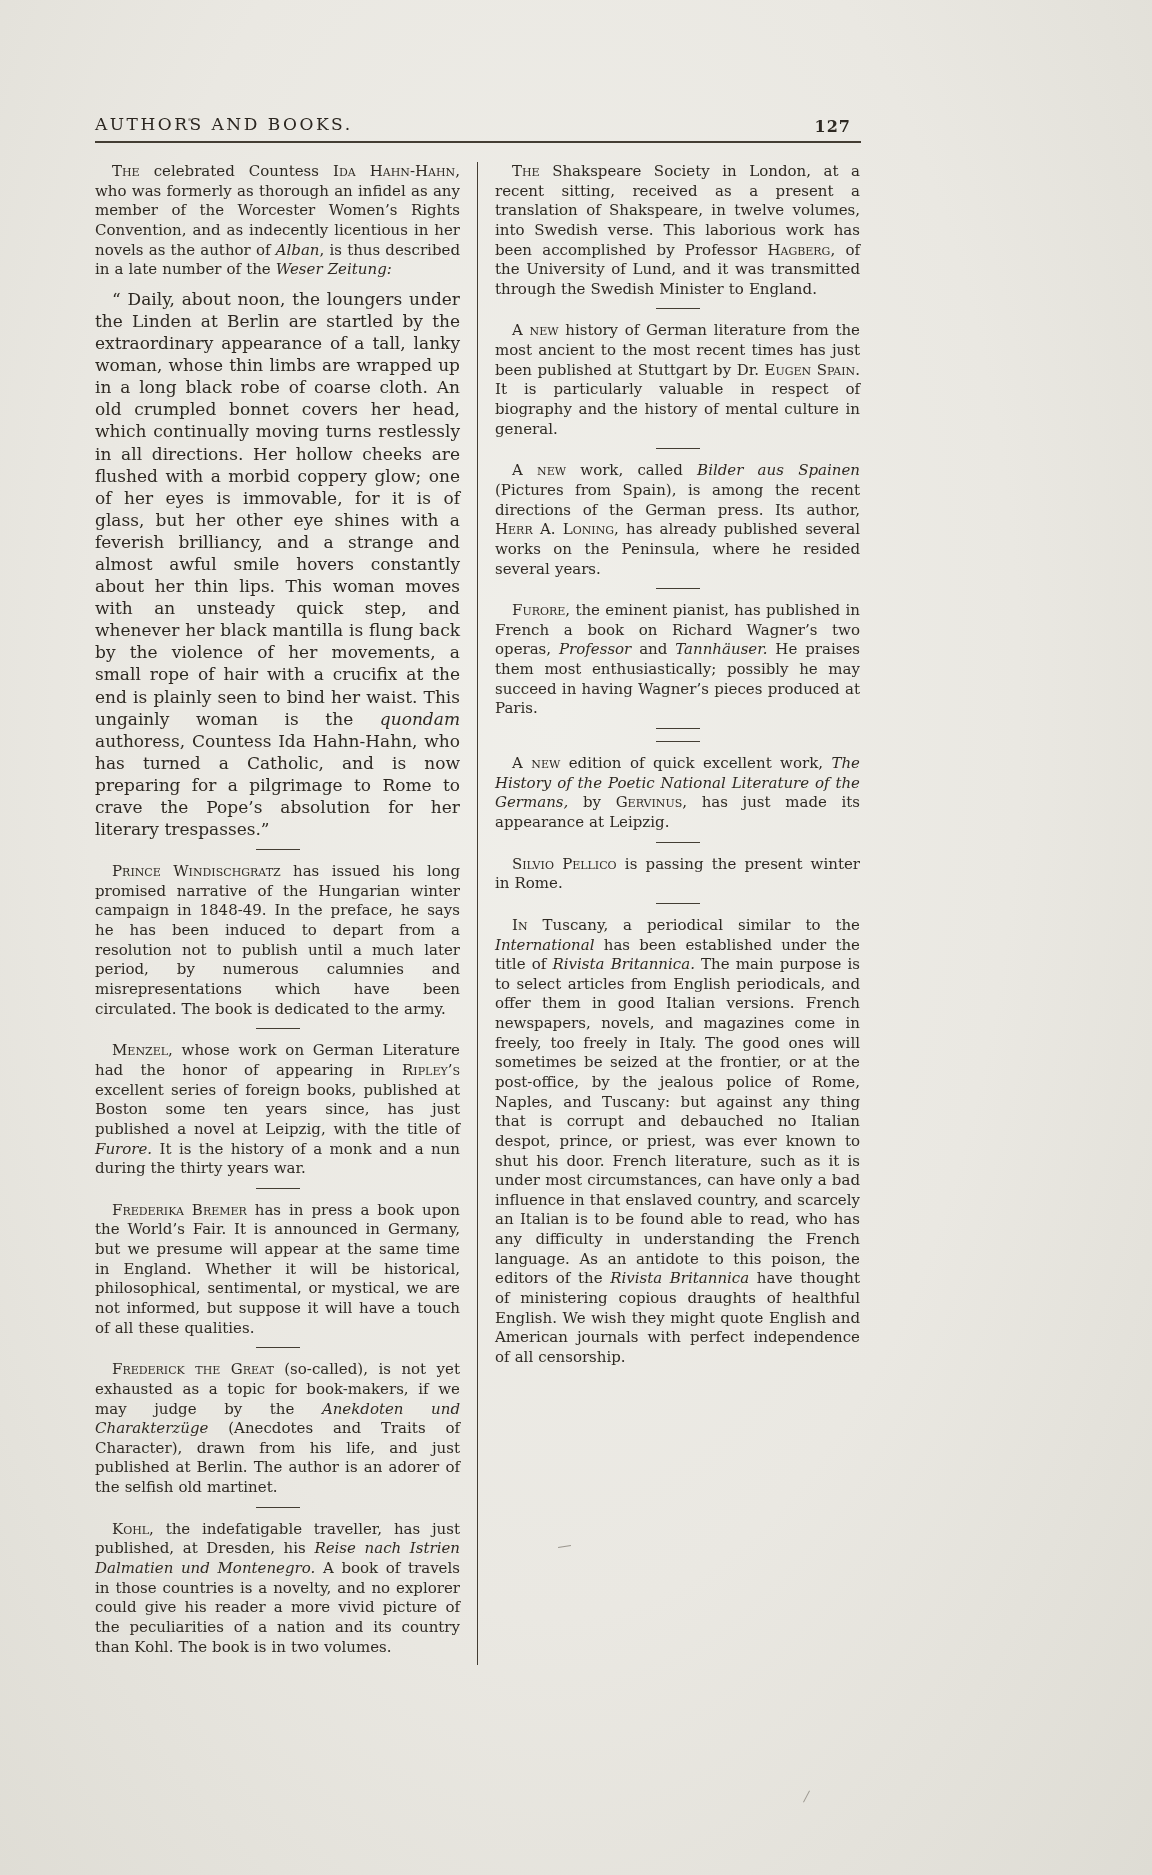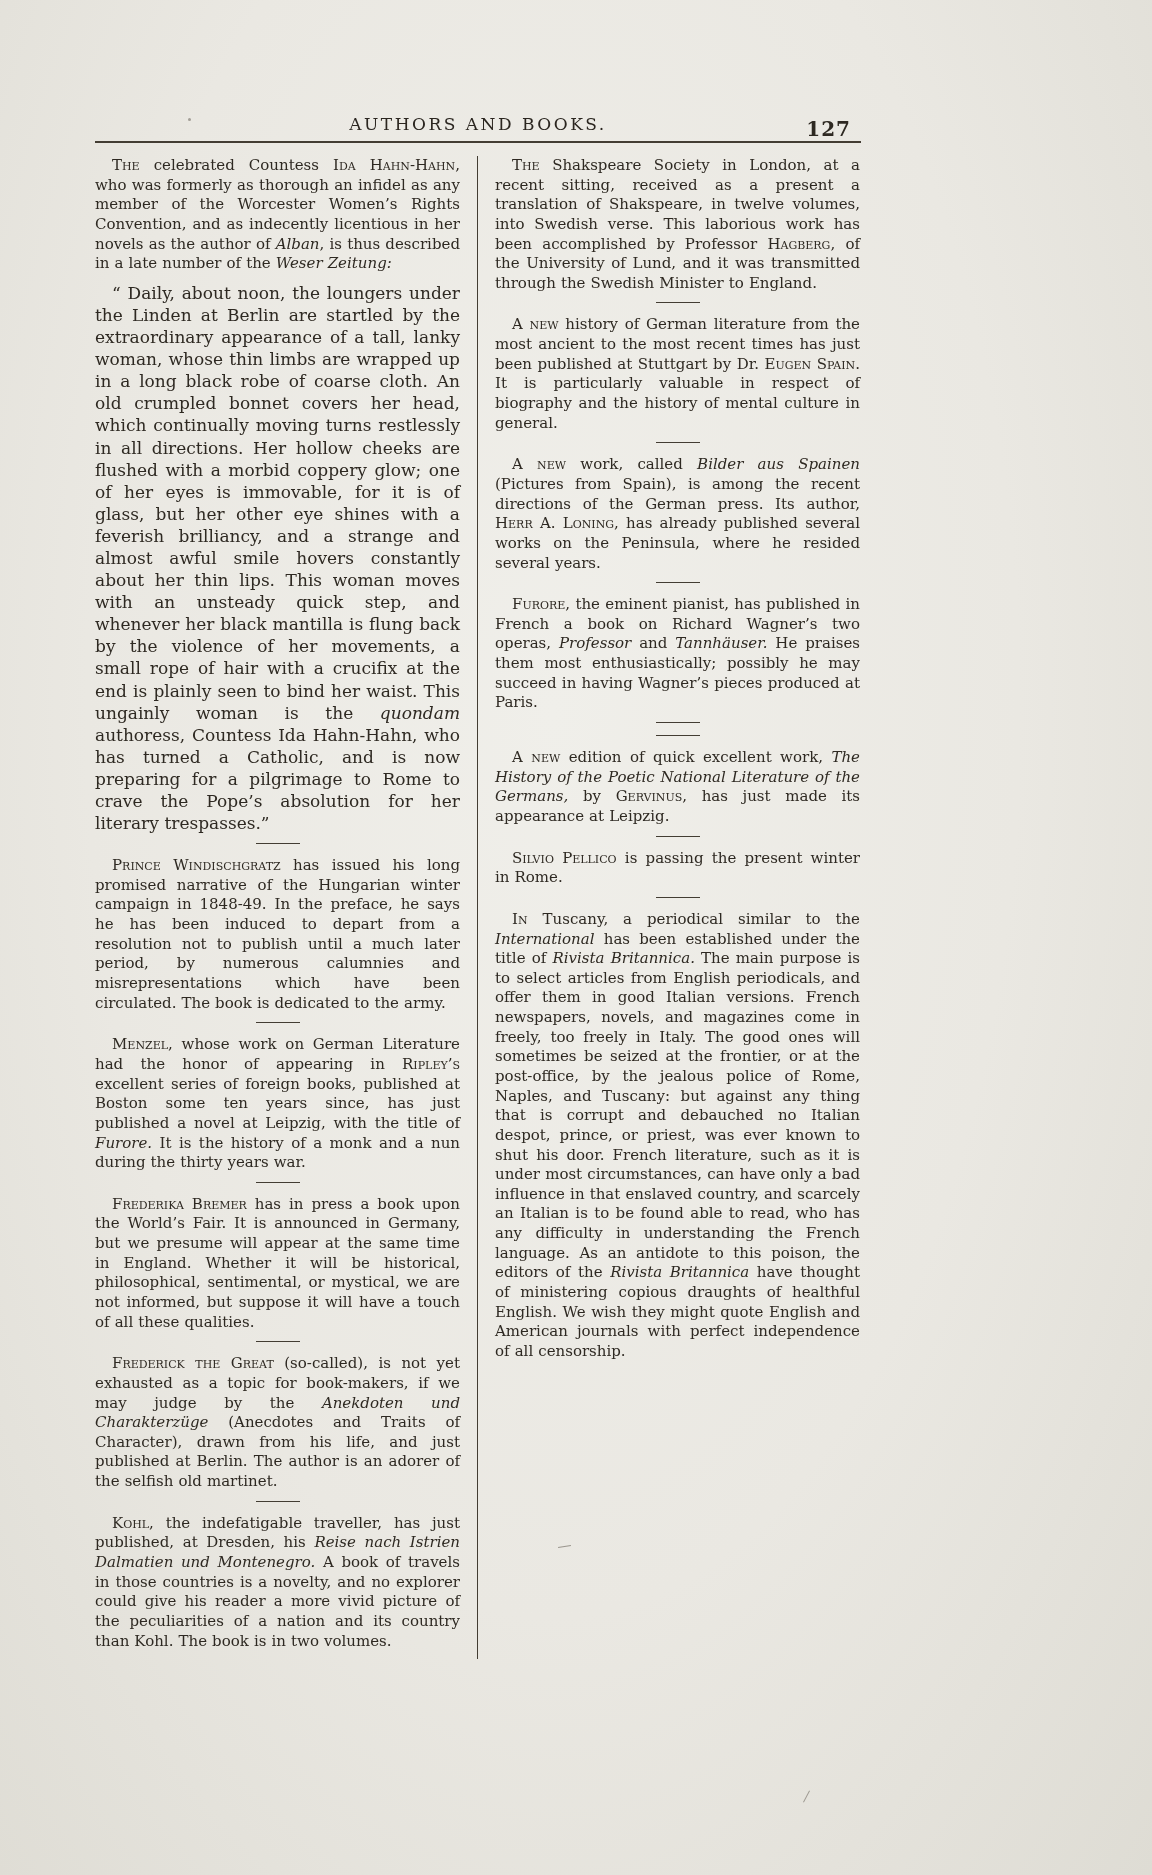--- a/index.html
+++ b/index.html
@@ -10,28 +10,28 @@
   html,body{margin:0;padding:0;}
   body{
     width:1152px;height:1875px;position:relative;overflow:hidden;
     background:radial-gradient(ellipse at 48% 38%, #f0efea 0%, var(--paper) 55%, #dedcd4 100%);
     font-family:"DejaVu Serif","Liberation Serif",serif;
     color:var(--ink);
   }
   .sheet{position:absolute;left:95px;top:112px;width:766px;}
   .header{position:relative;height:28px;}
   .header-title{
-    position:absolute;left:0;right:0;top:2px;text-align:center;
+    position:absolute;left:0;right:0;top:2px;
     font-size:17px;letter-spacing:2.5px;color:#2b2620;
   }
   .page-number{
-    position:absolute;right:10px;top:5px;font-size:20px;font-weight:bold;letter-spacing:1px;
+    position:absolute;right:10px;top:5px;font-size:16px;font-weight:bold;letter-spacing:1px;
   }
   .header-rule{height:2px;background:var(--rule);margin-top:1px;}
-  .columns{display:flex;margin-top:13px;}
+  .columns{display:flex;margin-top:19px;}
   .col{
     width:365px;text-align:justify;font-size:15px;line-height:1.31;
     hyphens:auto;-webkit-hyphens:auto;word-spacing:0.3px;
   }
   .col-rule{width:1px;background:var(--rule);margin:0 17px;}
   .para{margin:0 0 8px 0;text-indent:17px;}
   .quote{font-size:17px;line-height:1.30;margin-bottom:7px;}
   .pdivider{width:44px;height:0;border-top:1.5px solid var(--rule);margin:9px auto 12px auto;}
   .sc{font-variant:small-caps;}
   .i{font-style:italic;}

